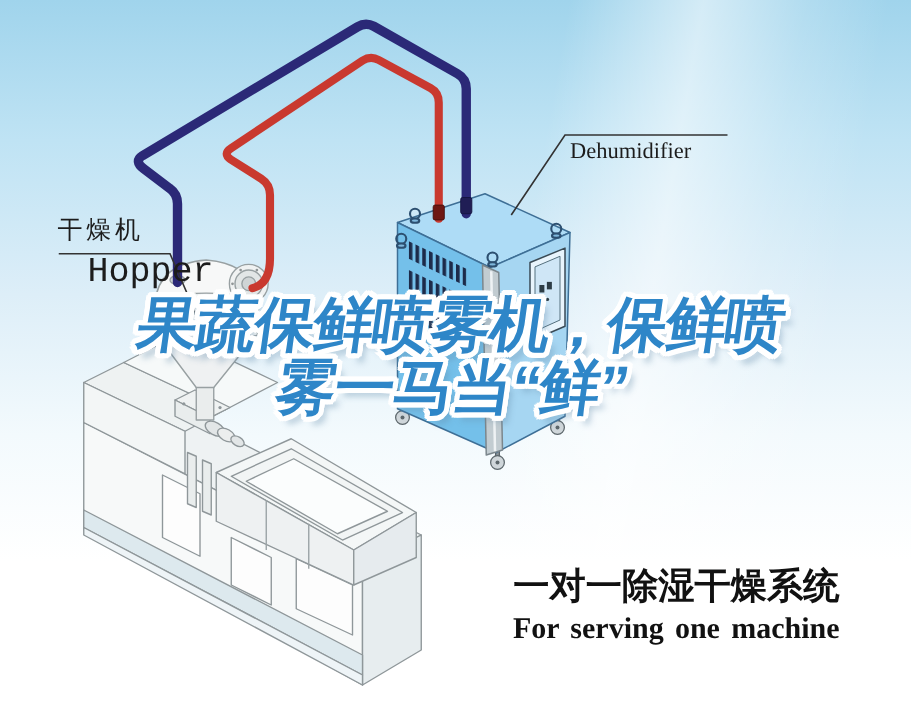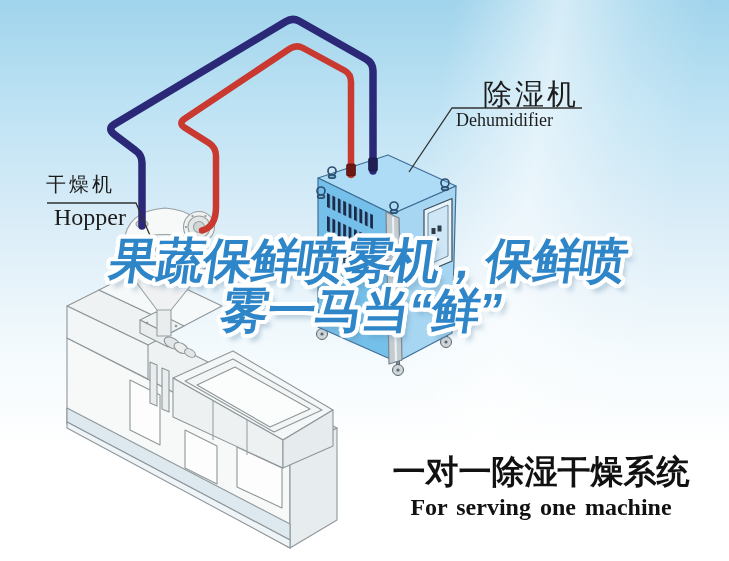--- a/index.html
+++ b/index.html
@@ -8,36 +8,36 @@
     font-family:"Liberation Sans","DejaVu Sans",sans-serif;
     background:
       linear-gradient(100deg, rgba(255,255,255,0) 55%, rgba(255,255,255,.55) 68%, rgba(255,255,255,.18) 78%, rgba(255,255,255,0) 86%),
       linear-gradient(180deg,#a0d4ec 0%,#bfe3f4 20%,#ddeef8 42%,#f3fafd 62%,#ffffff 80%);
   }
   svg.scene{position:absolute;left:0;top:0;}
   .lbl{position:absolute;color:#1c1c1c;white-space:nowrap;line-height:1;}
   .lbl-cn{font-family:"Liberation Serif","DejaVu Serif",serif;letter-spacing:3px;}
   .lbl-en{font-family:"Liberation Serif","DejaVu Serif",serif;}
   .dryer-cn{left:46px;top:174px;font-size:20px;}
-  .dryer-en{left:54px;top:205px;font-size:24px;}
+  .dryer-en{left:70px;top:205px;font-size:28px;font-family:Liberation Mono, monospace;}
   .dehum-cn{left:483px;top:80px;font-size:29px;}
   .dehum-en{left:456px;top:111px;font-size:18px;}
   .headline{
     position:absolute;left:20px;top:236px;width:690px;text-align:center;
     font-weight:900;font-size:48px;line-height:50px;letter-spacing:-1px;
     color:#2e86c8;transform:skewX(-8deg);
     text-shadow:
       -4px 0 0 #fff,4px 0 0 #fff,0 -4px 0 #fff,0 4px 0 #fff,
       -3px -3px 0 #fff,3px -3px 0 #fff,-3px 3px 0 #fff,3px 3px 0 #fff,
       -4px 2px 0 #fff,4px 2px 0 #fff,-4px -2px 0 #fff,4px -2px 0 #fff,
       -2px 4px 0 #fff,2px 4px 0 #fff,-2px -4px 0 #fff,2px -4px 0 #fff,
       6px 7px 5px rgba(100,140,170,.45);
   }
   .caption{position:absolute;left:385px;top:454px;width:312px;text-align:center;color:#111;}
-  .caption .t{font-family:"Liberation Serif","DejaVu Serif",serif;font-weight:700;font-size:33px;line-height:1.1;}
+  .caption .t{font-family:"Liberation Serif","DejaVu Serif",serif;font-weight:700;font-size:29px;line-height:1.1;}
   .caption .s{font-family:"Liberation Serif","DejaVu Serif",serif;font-weight:700;font-size:24px;margin-top:4px;word-spacing:3px;text-align:center;}
 </style>
 </head>
 <body>
 
 <div class="canvas">
 
   <svg class="scene" width="729" height="561" viewBox="0 0 729 561">
     <defs>
       <pattern id="ventPat" patternUnits="userSpaceOnUse" x="327" y="0" width="5.4" height="24">
@@ -170,21 +170,20 @@
 
     <g stroke="#333" stroke-width="1.3" fill="none">
       <path d="M47,203 L136,203 L158,254"></path>
       <path d="M582,108 L452,108 L409,172"></path>
     </g>
   </svg>
 
   <div class="lbl lbl-cn dryer-cn">干燥机</div>
   <div class="lbl lbl-en dryer-en">Hopper</div>
 
-  <div class="lbl lbl-cn dehum-cn">除湿机</div>
   <div class="lbl lbl-en dehum-en">Dehumidifier</div>
 
   <div class="headline">
     <div>果蔬保鲜喷雾机，保鲜喷</div>
     <div>雾一马当“鲜”</div>
   </div>
 
   <div class="caption">
     <div class="t">一对一除湿干燥系统</div>
     <div class="s">For serving one machine</div>

